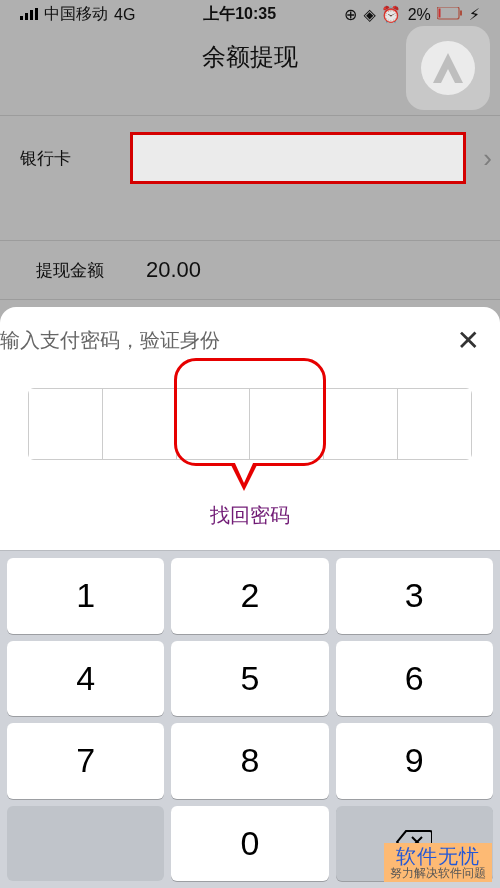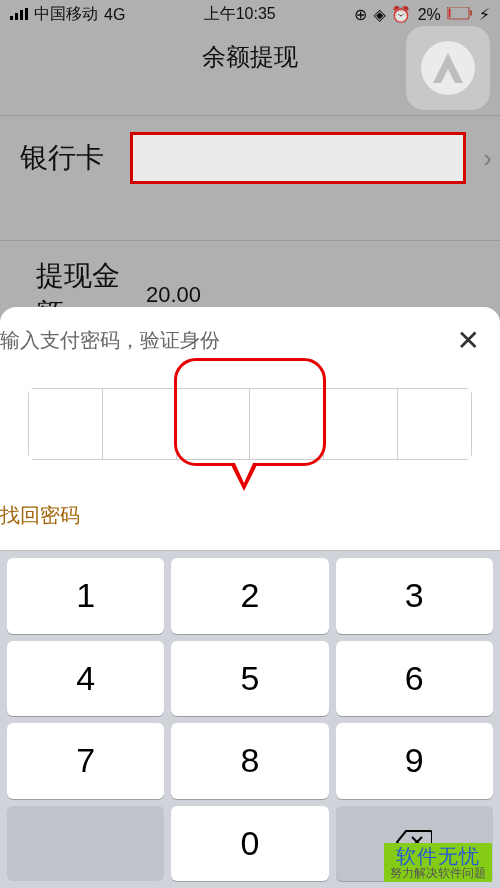--- a/index.html
+++ b/index.html
@@ -1,60 +1,60 @@
 <!DOCTYPE html>
 <html><head>
   <meta charset="utf-8">
   <style>
     * { margin: 0; padding: 0; box-sizing: border-box; font-family: -apple-system, "PingFang SC", sans-serif; }
     body { width: 500px; height: 888px; background: #bfbfbf; position: relative; overflow: hidden; }
 
-    .status-bar { display: flex; justify-content: space-between; align-items: center; padding: 4px 10px 2px; font-size: 16px; font-weight: 500; color: #111; }
+    .status-bar { display: flex; justify-content: space-between; align-items: center; padding: 4px 20px 2px; font-size: 16px; font-weight: 500; color: #111; }
     .status-left, .status-right { display: flex; gap: 6px; align-items: center; }
-    .status-center { font-weight: 400; }
+    .status-center { font-weight: 700; }
 
     .page-title-row { text-align: center; padding: 14px 0 18px; }
     .page-title { font-size: 24px; font-weight: 500; color: #111; text-align: center; }
 
     .app-badge { position: absolute; top: 26px; right: 10px; width: 84px; height: 84px; background: #d9d9d9; border-radius: 18px; display: flex; align-items: center; justify-content: center; }
     .app-badge svg { display: block; }
 
     .list { margin-top: 24px; border-top: 1px solid #aaa; border-bottom: 1px solid #aaa; }
     .list-row { display: flex; align-items: center; padding: 16px 20px; background: #bfbfbf; position: relative; }
     .list-row + .list-row { border-top: 1px solid #aaa; margin-top: 40px; }
-    .list-label { font-size: 28px; color: #111; width: 110px; }
+    .list-label { font-size: 17px; color: #111; width: 110px; }
     .bank-box { flex: 1; height: 52px; border: 3px solid #e60000; background: #fff; margin-right: 14px; }
     .chevron { color: #888; font-size: 26px; position: absolute; right: 8px; }
     .amount-value { font-size: 22px; color: #111; }
 
     .overlay { position: absolute; top: 0; left: 0; right: 0; bottom: 0; background: rgba(0,0,0,0.08); }
 
     .sheet { position: absolute; top: 307px; left: 0; right: 0; bottom: 0; background: #fff; border-radius: 16px 16px 0 0; display: flex; flex-direction: column; }
     .sheet-header { position: relative; padding: 20px 0 12px; text-align: left; }
     .sheet-title { font-size: 20px; color: #666; }
     .sheet-close { position: absolute; right: 20px; top: 20px; font-size: 28px; color: #333; line-height: 1; cursor: pointer; }
 
     .pin-row { display: flex; margin: 22px 28px 8px; border: 1px solid #ccc; border-radius: 6px; height: 72px; }
     .pin-cell { flex: 1; border-right: 1px solid #ccc; background: #fff; }
     .pin-cell:last-child { border-right: none; }
 
     .annot { position: absolute; top: 358px; left: 50%; transform: translateX(-50%); width: 160px; height: 144px; pointer-events: none; z-index: 5; }
     .annot-rect { width: 152px; height: 108px; border: 3px solid #e60000; border-radius: 22px; margin: 0 auto; }
     .annot-tail { width: 0; height: 0; border-left: 14px solid transparent; border-right: 14px solid transparent; border-top: 28px solid #e60000; margin: -3px auto 0; position: relative; left: -6px; }
     .annot-tail:after { content:""; position:absolute; top:-30px; left:-10px; width:0; height:0; border-left:10px solid transparent; border-right:10px solid transparent; border-top:22px solid #fff; }
 
-    .forgot-link { text-align: left; font-size: 20px; color: #a16207; margin-top: 34px; }
+    .forgot-link { text-align: center; font-size: 20px; color: #701a75; margin-top: 34px; }
 
     .keypad { position: absolute; bottom: 0; left: 0; right: 0; height: 338px; background: #d0d3d9; display: grid; grid-template-columns: 1fr 1fr 1fr; grid-template-rows: repeat(4,1fr); gap: 7px; padding: 7px; border-top: 1px solid #b8bbc0; }
     .key { background: #fff; border-radius: 6px; display: flex; align-items: center; justify-content: center; font-size: 34px; font-weight: 400; color: #000; cursor: pointer; box-shadow: 0 1px 0 rgba(0,0,0,0.25); }
     .key-func { background: #c0c4ca; }
     .key-blank { background: #c0c4ca; box-shadow: none; cursor: default; }
     .backspace-icon svg { width: 36px; height: 26px; }
 
-    .watermark { position: absolute; bottom: 6px; right: 8px; background: #84cc16; padding: 2px 6px; text-align: center; line-height: 1.1; }
+    .watermark { position: absolute; bottom: 6px; right: 8px; background: #fdba74; padding: 2px 6px; text-align: center; line-height: 1.1; }
     .wm-top { font-size: 20px; color: #2458d6; font-weight: 500; letter-spacing: 1px; }
     .wm-sub { font-size: 12px; color: #555; }
   </style>
 </head>
 <body>
 
 <div class="status-bar">
   <div class="status-left">
     <span>
       <svg width="18" height="12" viewBox="0 0 18 12">

